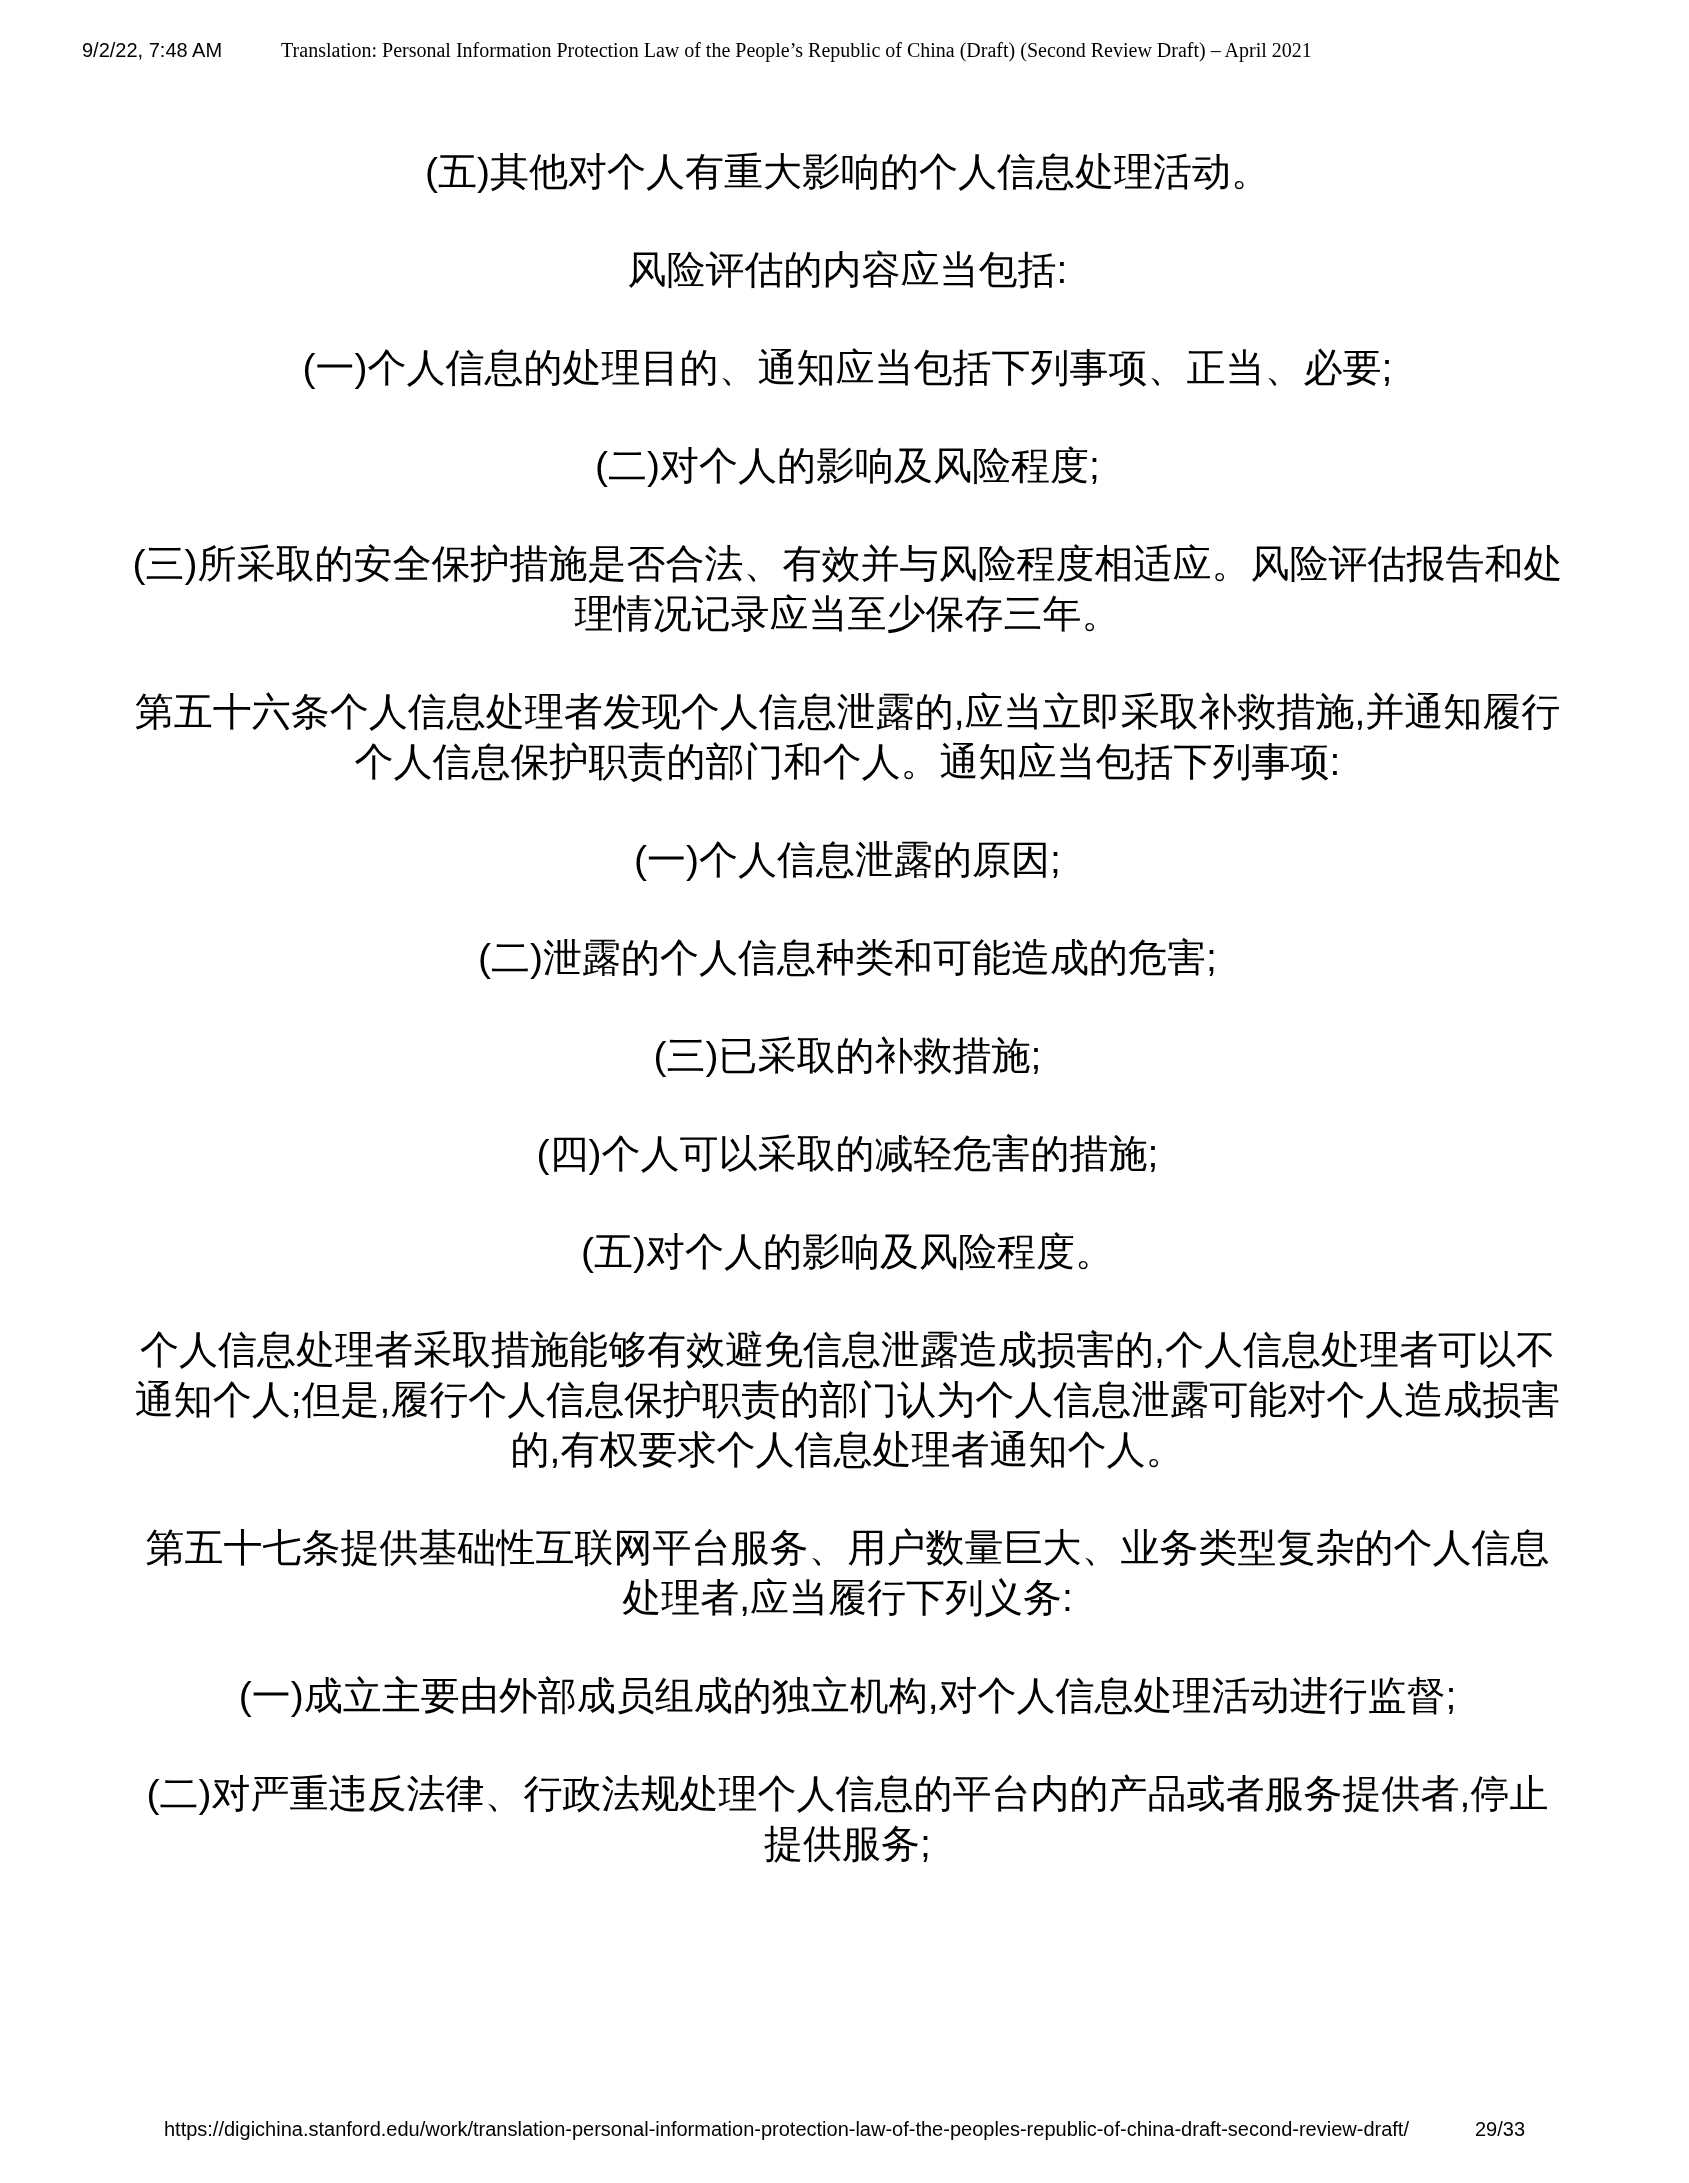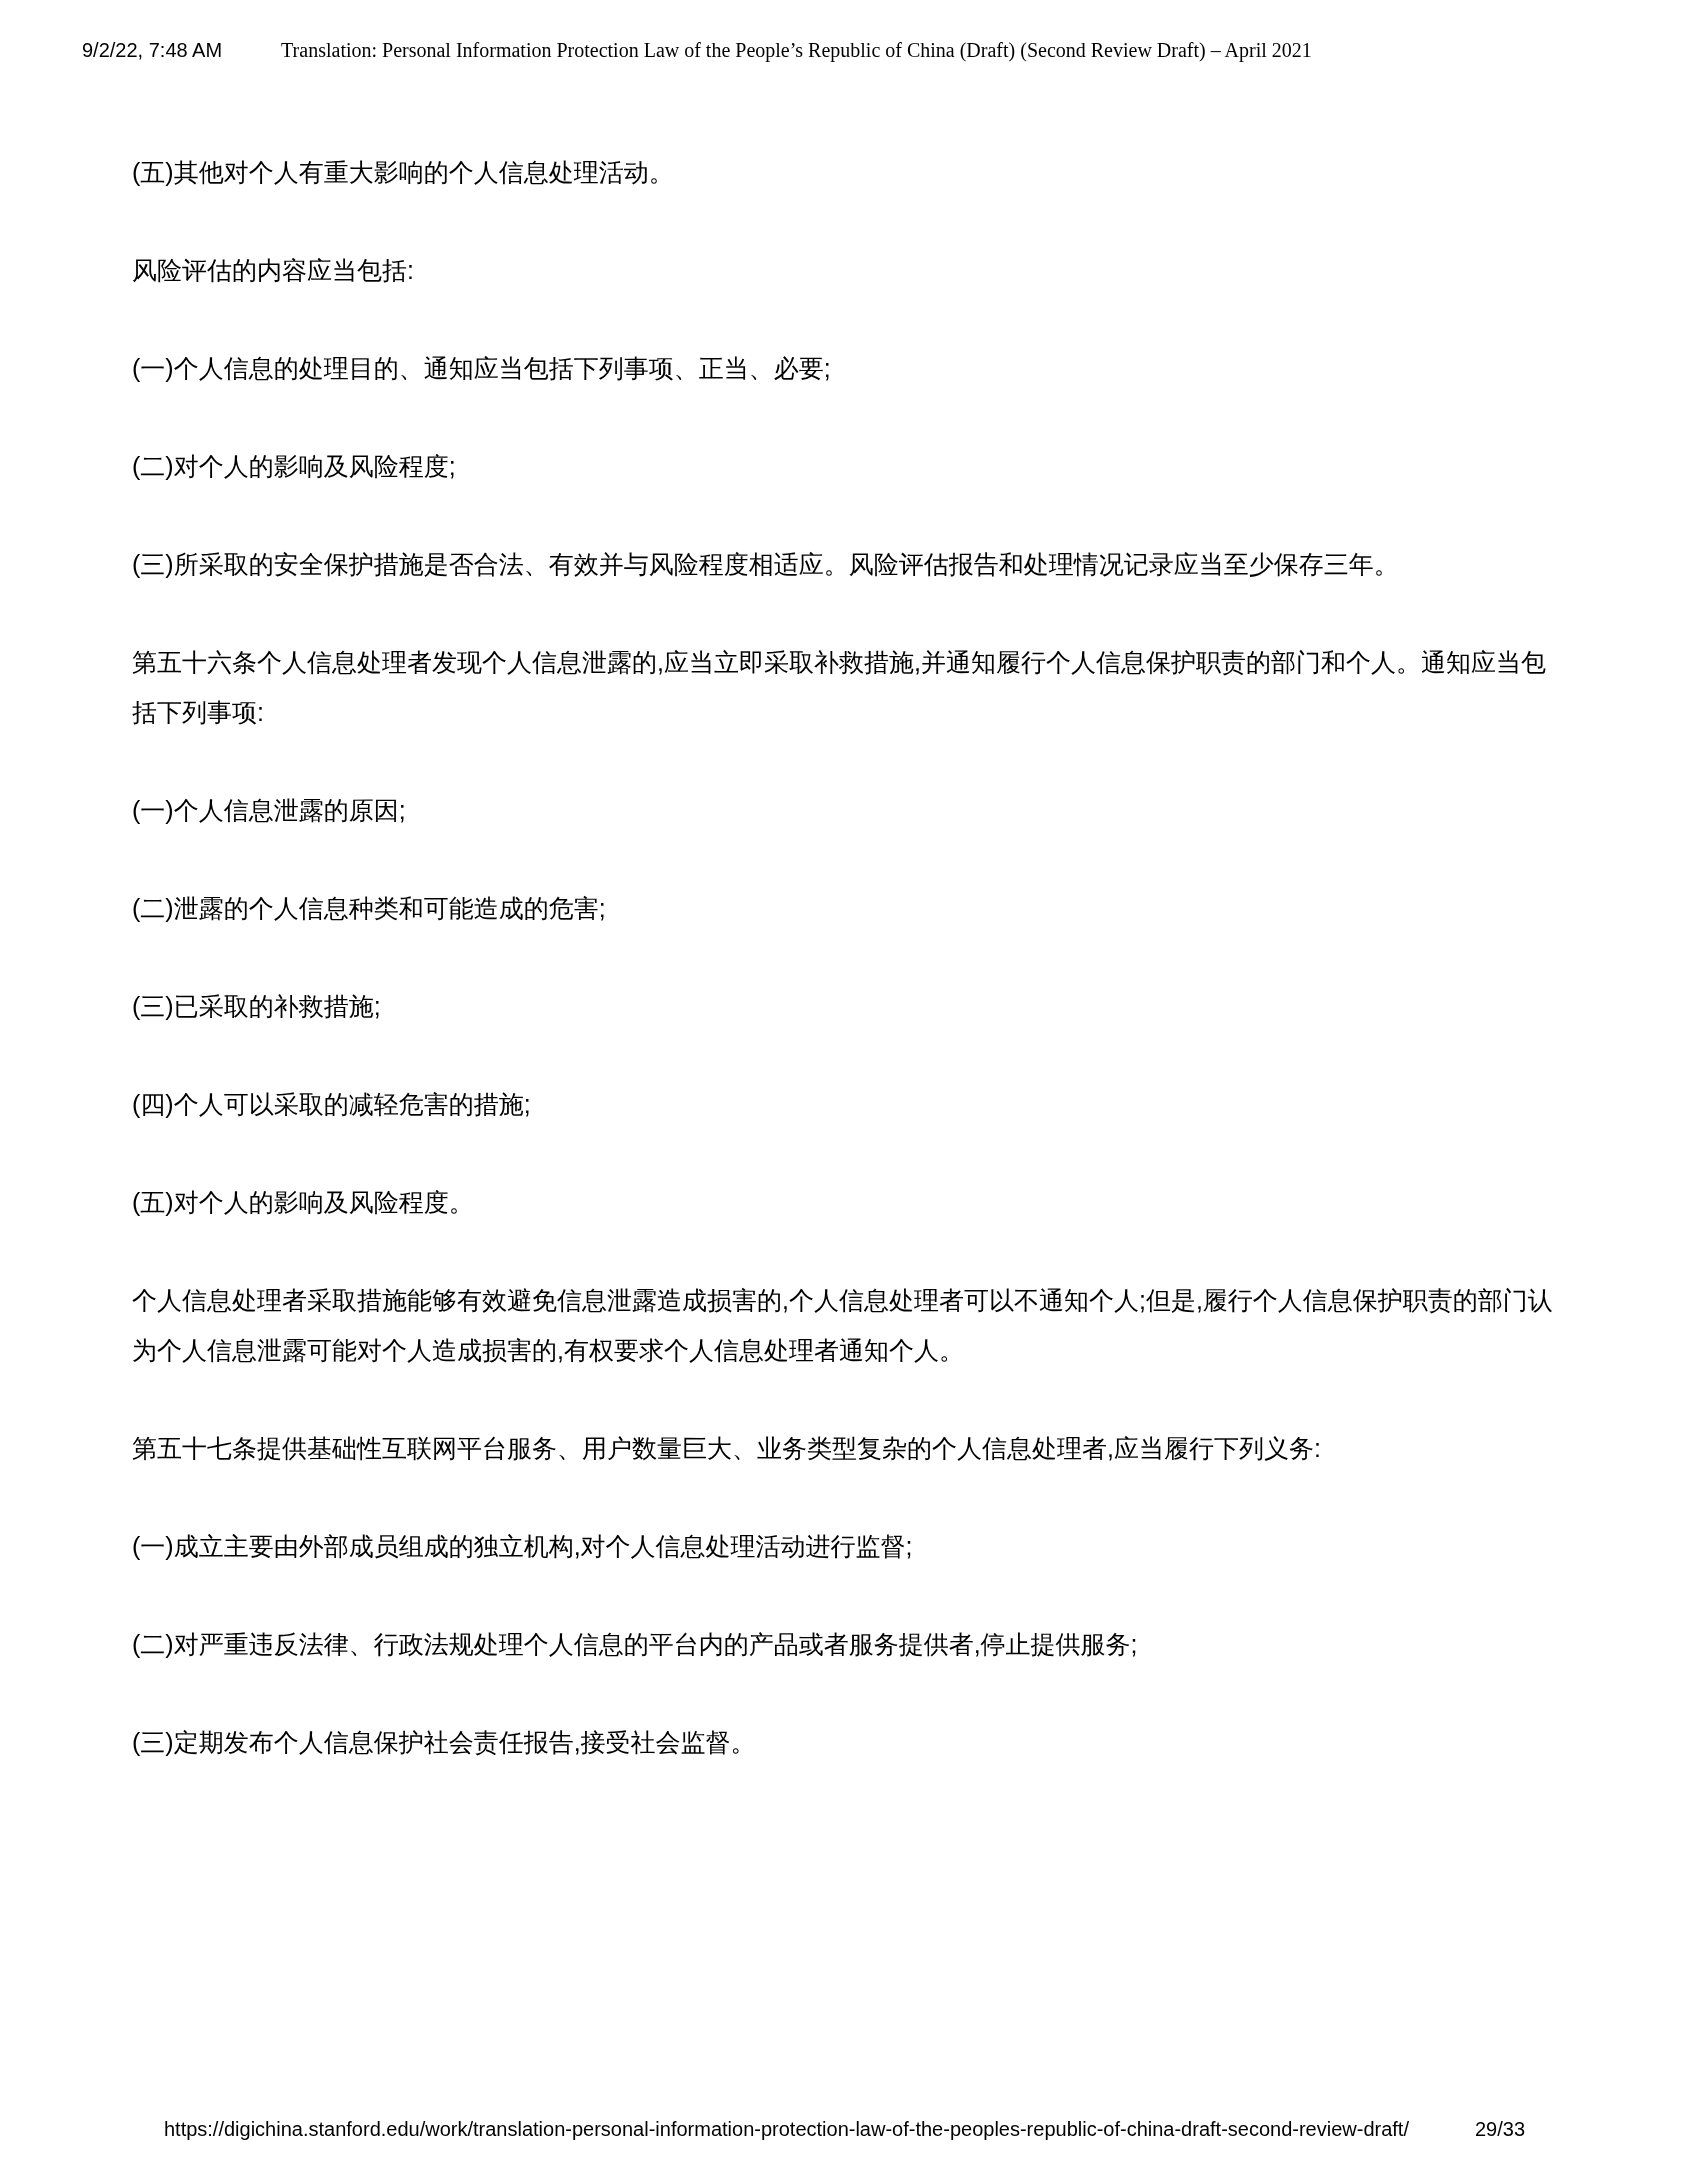--- a/index.html
+++ b/index.html
@@ -32,23 +32,23 @@
   .print-title {
     flex: 1;
     padding-left: 59px;
     font-family: Liberation Serif, serif;
   }
   .doc-body {
     position: absolute;
     top: 147px;
     left: 132px;
     width: 1431px;
-    font-size: 25px;
+    font-size: 39px;
     line-height: 50px;
-    text-align: left;
+    text-align: center;
     color: #000000;
   }
   .doc-body p {
     margin: 0 0 48px 0;
     word-break: break-all;
   }
   .print-footer {
     position: absolute;
     top: 2117px;
     left: 73px;
@@ -86,20 +86,19 @@
   <p>第五十六条个人信息处理者发现个人信息泄露的,应当立即采取补救措施,并通知履行个人信息保护职责的部门和个人。通知应当包括下列事项:</p>
   <p>(一)个人信息泄露的原因;</p>
   <p>(二)泄露的个人信息种类和可能造成的危害;</p>
   <p>(三)已采取的补救措施;</p>
   <p>(四)个人可以采取的减轻危害的措施;</p>
   <p>(五)对个人的影响及风险程度。</p>
   <p>个人信息处理者采取措施能够有效避免信息泄露造成损害的,个人信息处理者可以不通知个人;但是,履行个人信息保护职责的部门认为个人信息泄露可能对个人造成损害的,有权要求个人信息处理者通知个人。</p>
   <p>第五十七条提供基础性互联网平台服务、用户数量巨大、业务类型复杂的个人信息处理者,应当履行下列义务:</p>
   <p>(一)成立主要由外部成员组成的独立机构,对个人信息处理活动进行监督;</p>
   <p>(二)对严重违反法律、行政法规处理个人信息的平台内的产品或者服务提供者,停止提供服务;</p>
-  <p>(三)定期发布个人信息保护社会责任报告,接受社会监督。</p>
 </main>
 
 <footer class="print-footer">
   <span class="footer-url">https://digichina.stanford.edu/work/translation-personal-information-protection-law-of-the-peoples-republic-of-china-draft-second-review-draft/</span>
   <span class="footer-page">29/33</span>
 </footer>
 
 
 </body></html>

